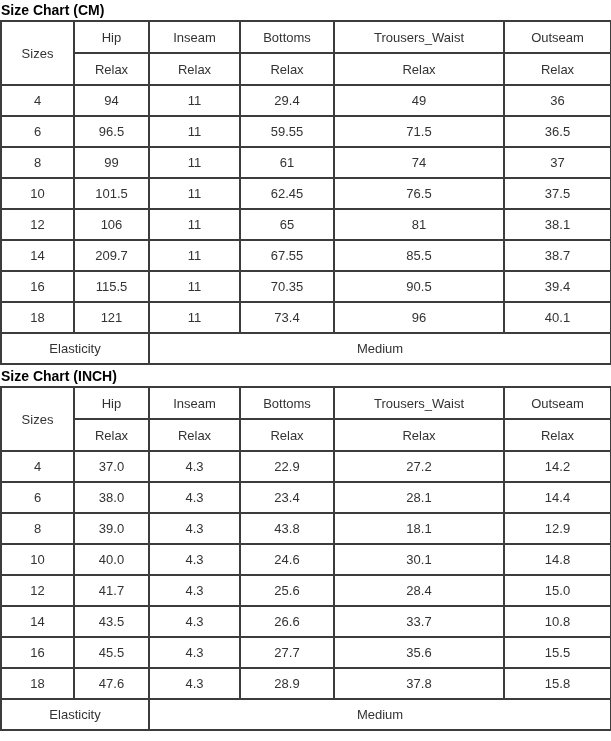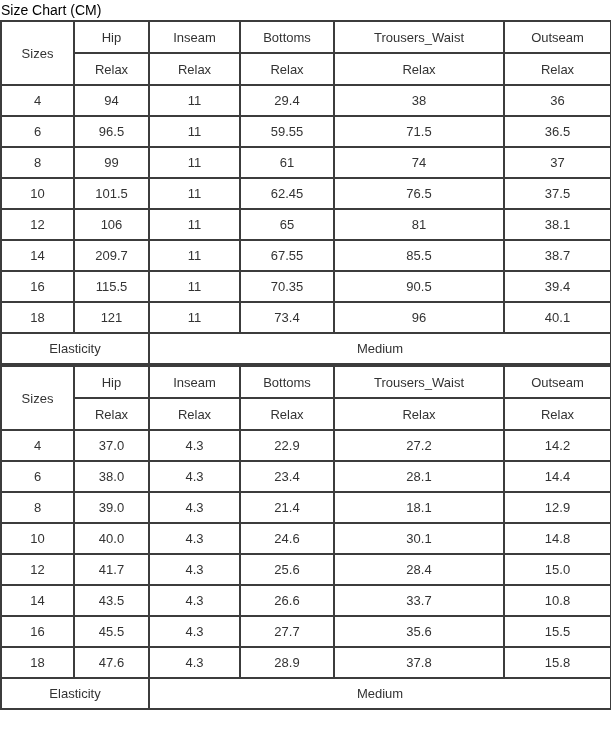--- a/index.html
+++ b/index.html
@@ -10,21 +10,21 @@
     font-family: "Liberation Sans", sans-serif;
   }
   .page {
     width: 611px;
     padding-top: 2px;
     box-sizing: border-box;
   }
   .chart-title {
     font-size: 14px;
     line-height: 17px;
-    font-weight: normal;
+    font-weight: bold;
     color: #000000;
     margin: 0 0 1px 1px;
   }
   .size-chart-section + .size-chart-section .chart-title {
     margin-top: 3px;
   }
   table.size-table {
     border-collapse: collapse;
     table-layout: fixed;
     width: 610px;
@@ -76,21 +76,21 @@
             <th>Relax</th>
             <th>Relax</th>
           </tr>
         </thead>
         <tbody>
           <tr>
             <td>4</td>
             <td>94</td>
             <td>11</td>
             <td>29.4</td>
-            <td>38</td>
+            <td>49</td>
             <td>36</td>
           </tr>
           <tr>
             <td>6</td>
             <td>96.5</td>
             <td>11</td>
             <td>59.55</td>
             <td>71.5</td>
             <td>36.5</td>
           </tr>
@@ -144,20 +144,21 @@
           </tr>
           <tr>
             <td colspan="2">Elasticity</td>
             <td colspan="4">Medium</td>
           </tr>
         </tbody>
       </table>
   </div>
 
   <div class="size-chart-section">
+    <div class="chart-title">Size Chart (INCH)</div>
     <table class="size-table">
         <colgroup>
           <col style="width: 73px;">
           <col style="width: 75px;">
           <col style="width: 91px;">
           <col style="width: 94px;">
           <col style="width: 170px;">
           <col style="width: 107px;">
         </colgroup>
         <thead>
@@ -191,21 +192,21 @@
             <td>38.0</td>
             <td>4.3</td>
             <td>23.4</td>
             <td>28.1</td>
             <td>14.4</td>
           </tr>
           <tr>
             <td>8</td>
             <td>39.0</td>
             <td>4.3</td>
-            <td>21.4</td>
+            <td>43.8</td>
             <td>18.1</td>
             <td>12.9</td>
           </tr>
           <tr>
             <td>10</td>
             <td>40.0</td>
             <td>4.3</td>
             <td>24.6</td>
             <td>30.1</td>
             <td>14.8</td>

